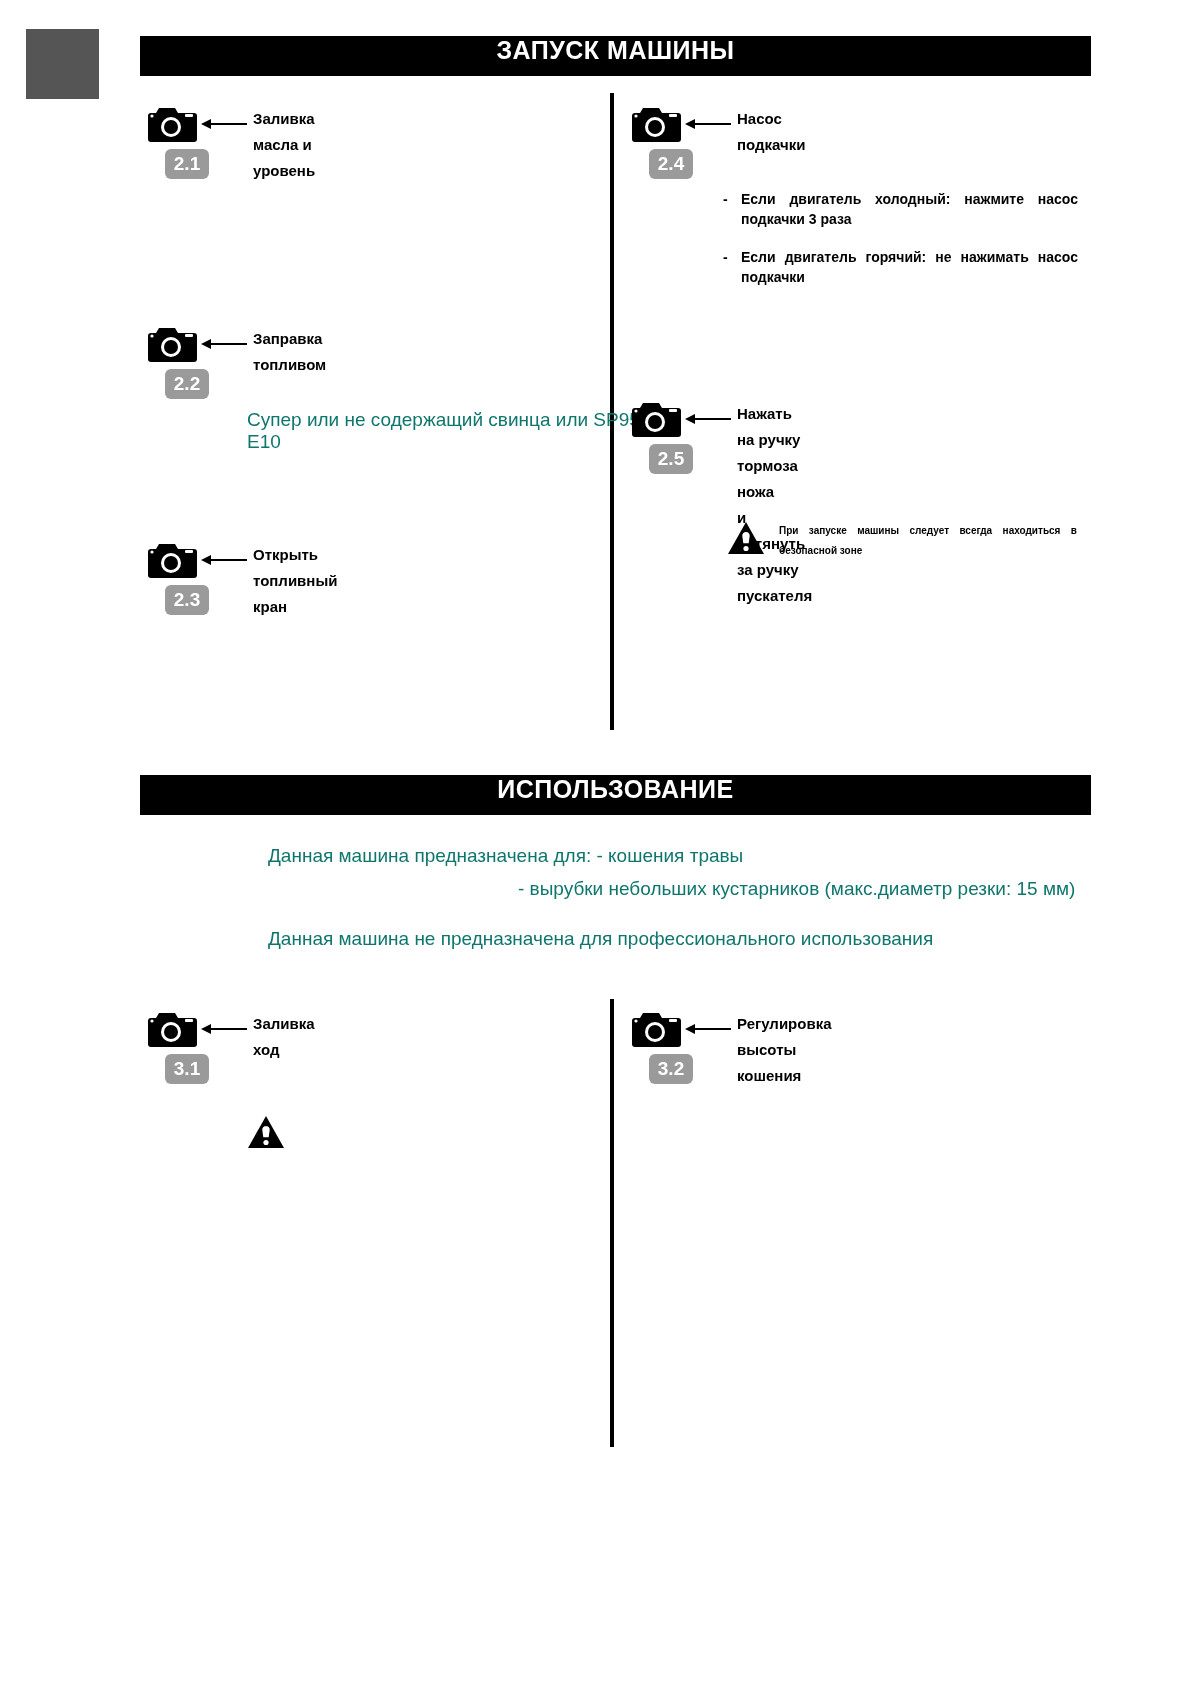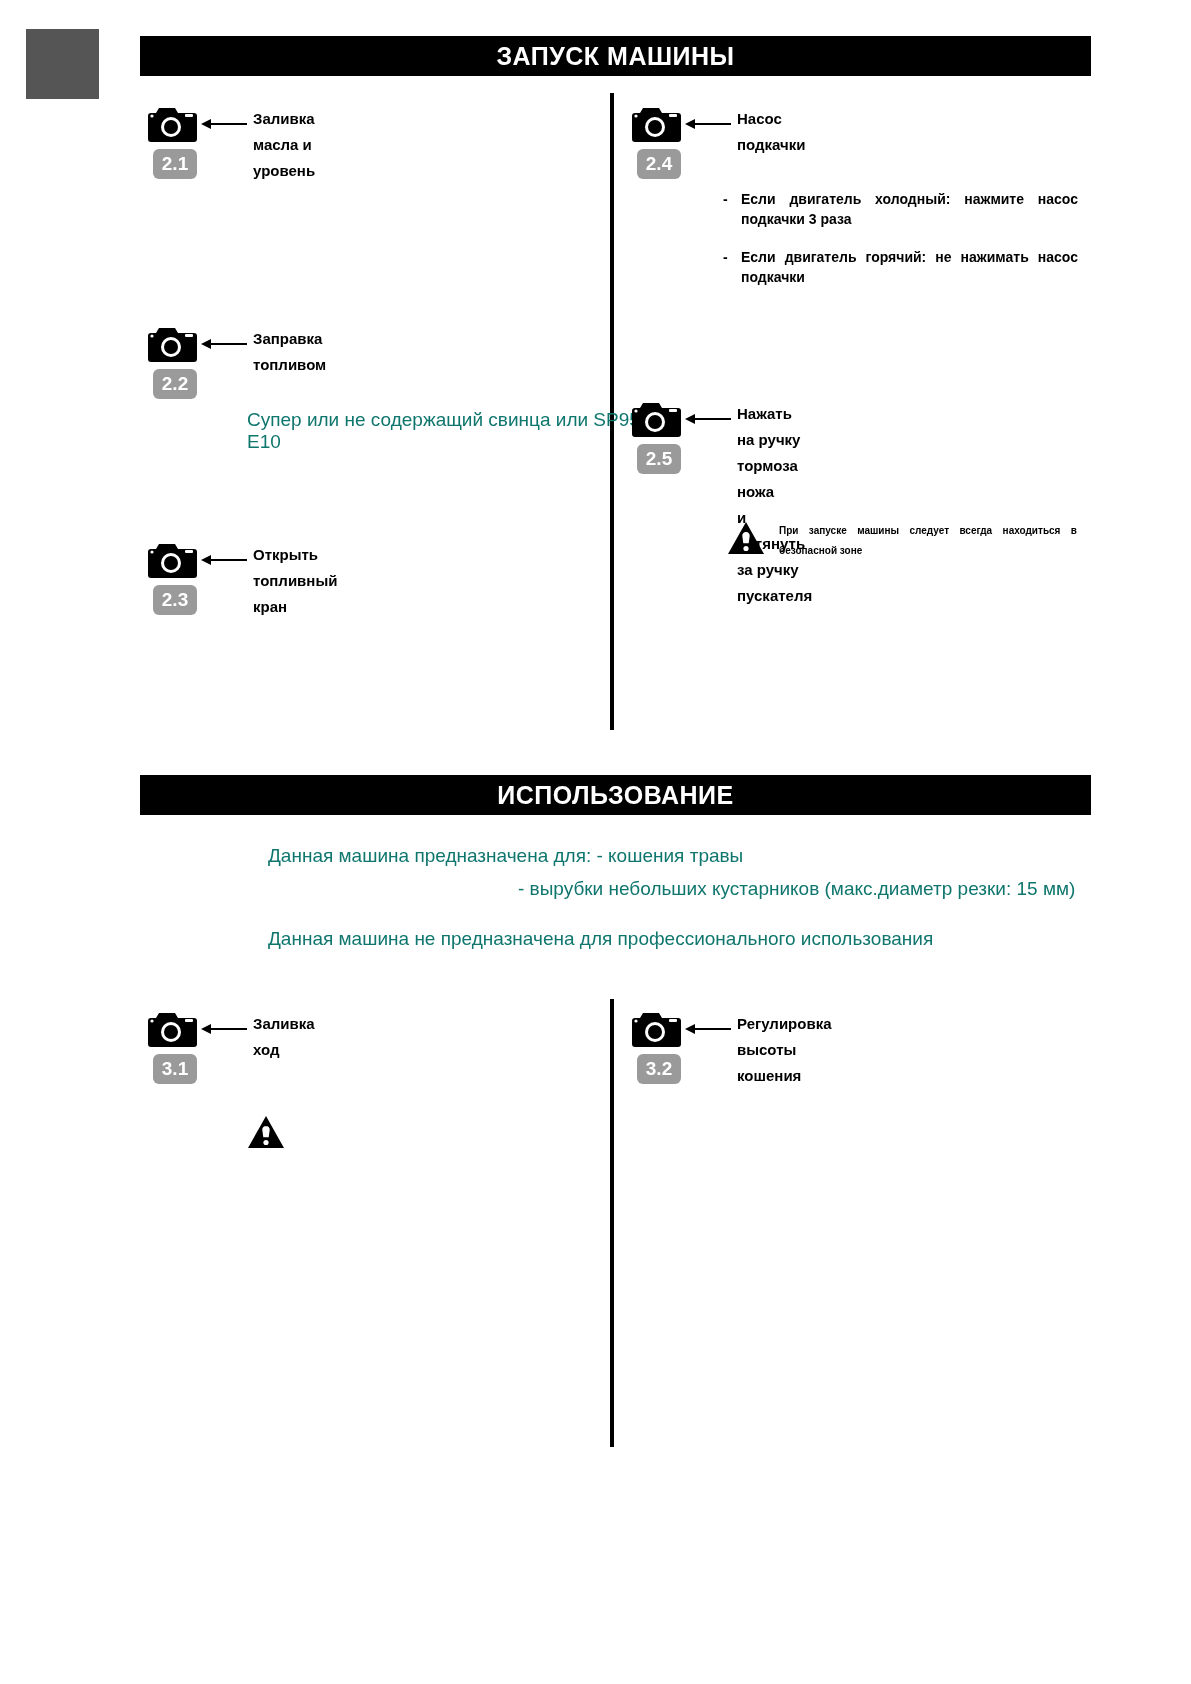--- a/index.html
+++ b/index.html
@@ -28,21 +28,21 @@
     width: 73px;
     height: 70px;
     background: #555555;
   }
 
   
   .banner {
     position: absolute;
     background: #000000;
     display: flex;
-    align-items: center;
+    align-items: flex-start;
     justify-content: center;
   }
   .banner-title {
     color: #ffffff;
     font-weight: bold;
     font-size: 25px;
     letter-spacing: 0.5px;
     white-space: nowrap;
   }
   #banner-startup { left: 140px; top: 36px; width: 951px; height: 40px; }
@@ -63,21 +63,21 @@
   }
   .camera-icon {
     position: absolute;
     left: 0;
     top: 0;
     width: 52px;
     height: 38px;
   }
   .step-tag {
     position: absolute;
-    left: 8px;
+    left: 20px;
     top: 44px;
     width: 44px;
     height: 30px;
     background: #9a9a9a;
     border-radius: 6px;
     color: #ffffff;
     font-weight: bold;
     font-size: 19px;
     display: flex;
     align-items: center;

